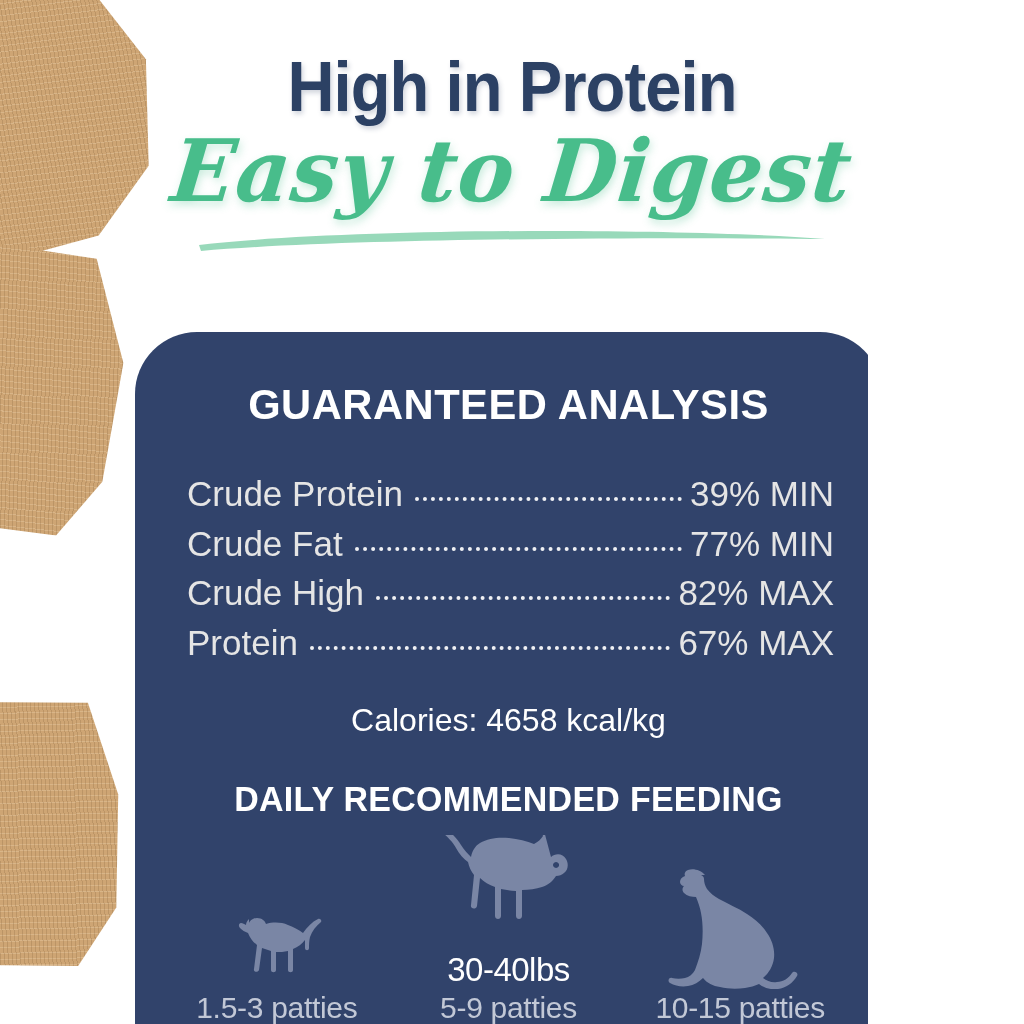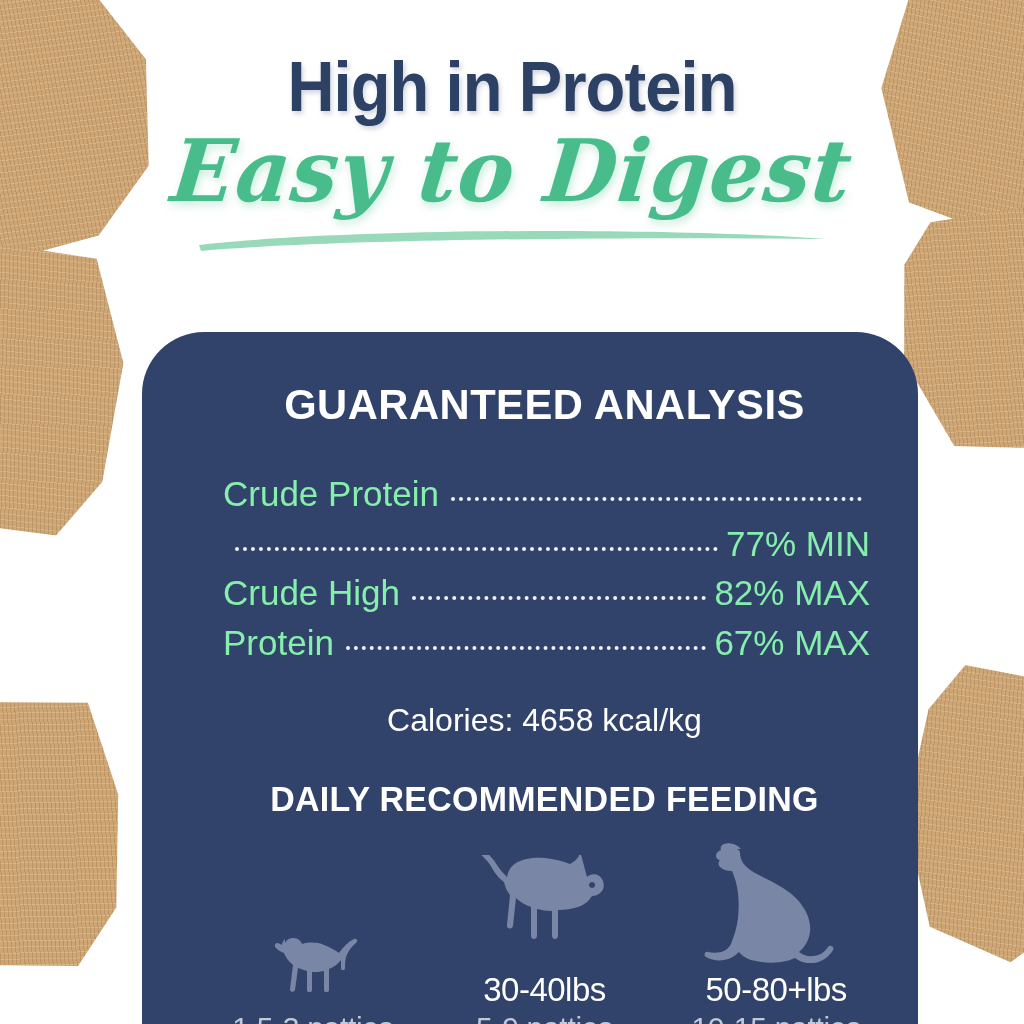--- a/index.html
+++ b/index.html
@@ -5,21 +5,21 @@
   html, body {
     margin: 0;
     padding: 0;
     background: #ffffff;
   }
   body {
     font-family: "Liberation Sans", sans-serif;
   }
   #page {
     position: relative;
-    width: 1024px;
+    width: 868px;
     height: 1024px;
     overflow: hidden;
     background: #ffffff;
   }
 
   
   .patty {
     position: absolute;
     background-color: #c9a477;
     background-image:
@@ -136,28 +136,27 @@
     left: 197px;
     top: 98px;
     width: 630px;
     height: 26px;
     overflow: visible;
   }
 
   
   #analysis-panel {
     position: absolute;
-    left: 142px;
+    left: 135px;
     top: 332px;
     width: 747px;
     height: 692px;
     background: #31436b;
     border-radius: 62px 62px 0 0;
     color: #ffffff;
-    padding-left: 29px;
   }
 
   #analysis-heading {
     margin: 0;
     padding-top: 48px;
     text-align: center;
     font-size: 43px;
     font-weight: 700;
     letter-spacing: 0.5px;
     color: #ffffff;
@@ -168,21 +167,21 @@
   #analysis-rows {
     margin: 40px 0 0 0;
     padding: 0 48px 0 52px;
     list-style: none;
   }
   .analysis-row {
     display: flex;
     align-items: baseline;
     font-size: 35px;
     line-height: 1.42;
-    color: #86efac;
+    color: #e5e5e5;
     white-space: nowrap;
   }
   .analysis-label { flex: 0 0 auto; }
   .analysis-leader {
     flex: 1 1 auto;
     margin: 0 8px 0 12px;
     position: relative;
     top: -5px;
     border-bottom: 4px dotted rgba(255,255,255,0.92);
     min-width: 40px;
@@ -258,22 +257,24 @@
   </div>
 
   <div id="analysis-panel">
 
     <h2 id="analysis-heading">GUARANTEED ANALYSIS</h2>
 
     <ul id="analysis-rows">
       <li class="analysis-row">
         <span class="analysis-label">Crude Protein</span>
         <span class="analysis-leader"></span>
+        <span class="analysis-value">39% MIN</span>
       </li>
       <li class="analysis-row">
+        <span class="analysis-label">Crude Fat</span>
         <span class="analysis-leader"></span>
         <span class="analysis-value">77% MIN</span>
       </li>
       <li class="analysis-row">
         <span class="analysis-label">Crude High</span>
         <span class="analysis-leader"></span>
         <span class="analysis-value">82% MAX</span>
       </li>
       <li class="analysis-row">
         <span class="analysis-label">Protein</span>
@@ -317,19 +318,18 @@
       <div class="feeding-column">
         <svg class="feeding-icon" width="150" height="128" viewBox="0 0 150 128">
           <path fill="#7a86a5" d="M40 14 c-4 -5 -12 -7 -17 -5 c-3 1 -4 4 -3 6 c-3 1 -5 3 -5 6
             c0 2 2 4 4 4 c-2 2 -2 5 0 7 c3 3 8 4 12 4 c2 5 4 10 5 16 c2 10 2 21 1 31
             c-1 9 -4 18 -7 26 c-2 4 -6 7 -10 8 c-4 1 -9 1 -13 0 c-3 -1 -5 3 -2 5
             c5 3 12 4 18 3 c6 -1 11 -4 15 -8 c4 5 10 8 17 9 c8 2 17 2 25 1 c5 -1 10 -2 14 -4
             c5 4 12 6 19 5 c8 -1 15 -6 19 -13 c2 -3 -3 -6 -5 -3 c-3 5 -9 9 -15 9
             c-5 1 -10 -1 -14 -4 c6 -5 10 -12 11 -20 c1 -9 -2 -18 -7 -25 c-5 -8 -12 -14 -20 -19
             c-9 -6 -19 -10 -28 -15 c-5 -3 -9 -6 -12 -10 c-2 -3 -3 -7 -3 -10 c0 -2 -1 -3 -3 -4 z"></path>
         </svg>
-        <div class="feeding-weight">50-80+lbs</div>
         <div class="feeding-portion">10-15 patties</div>
       </div>
 
     </div>
   </div>
 </div>
 
 </body></html>

